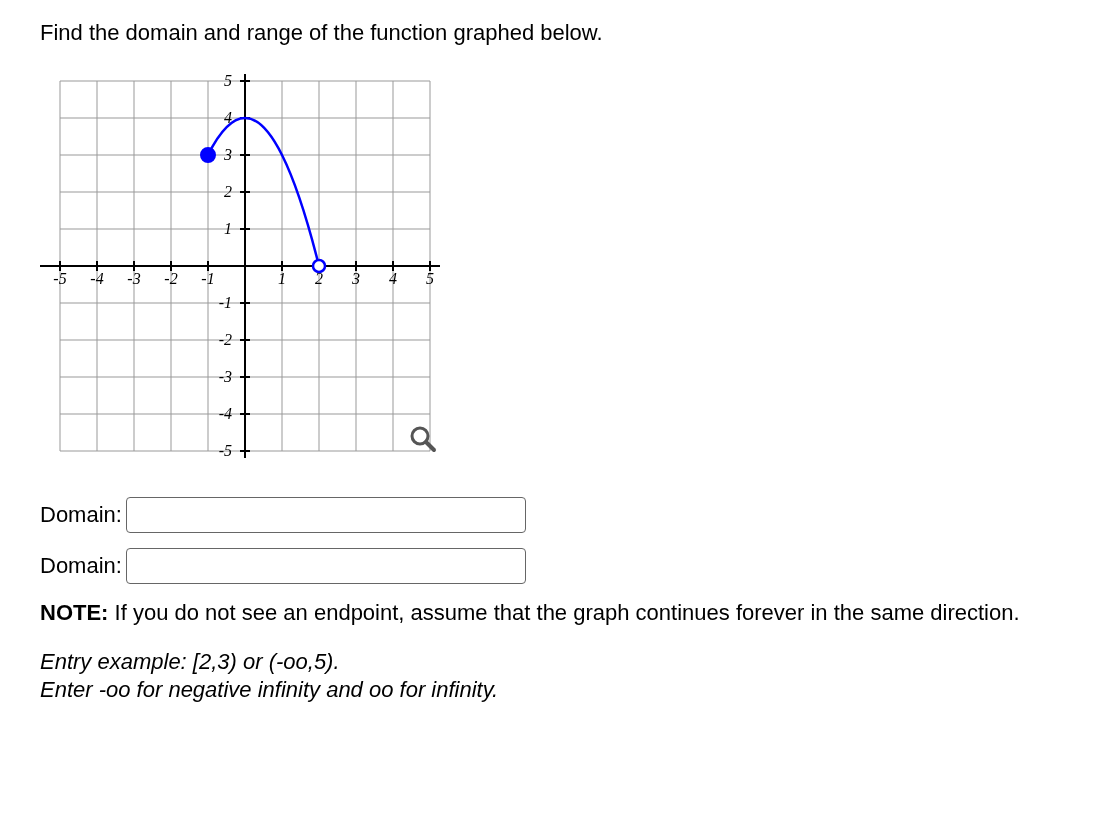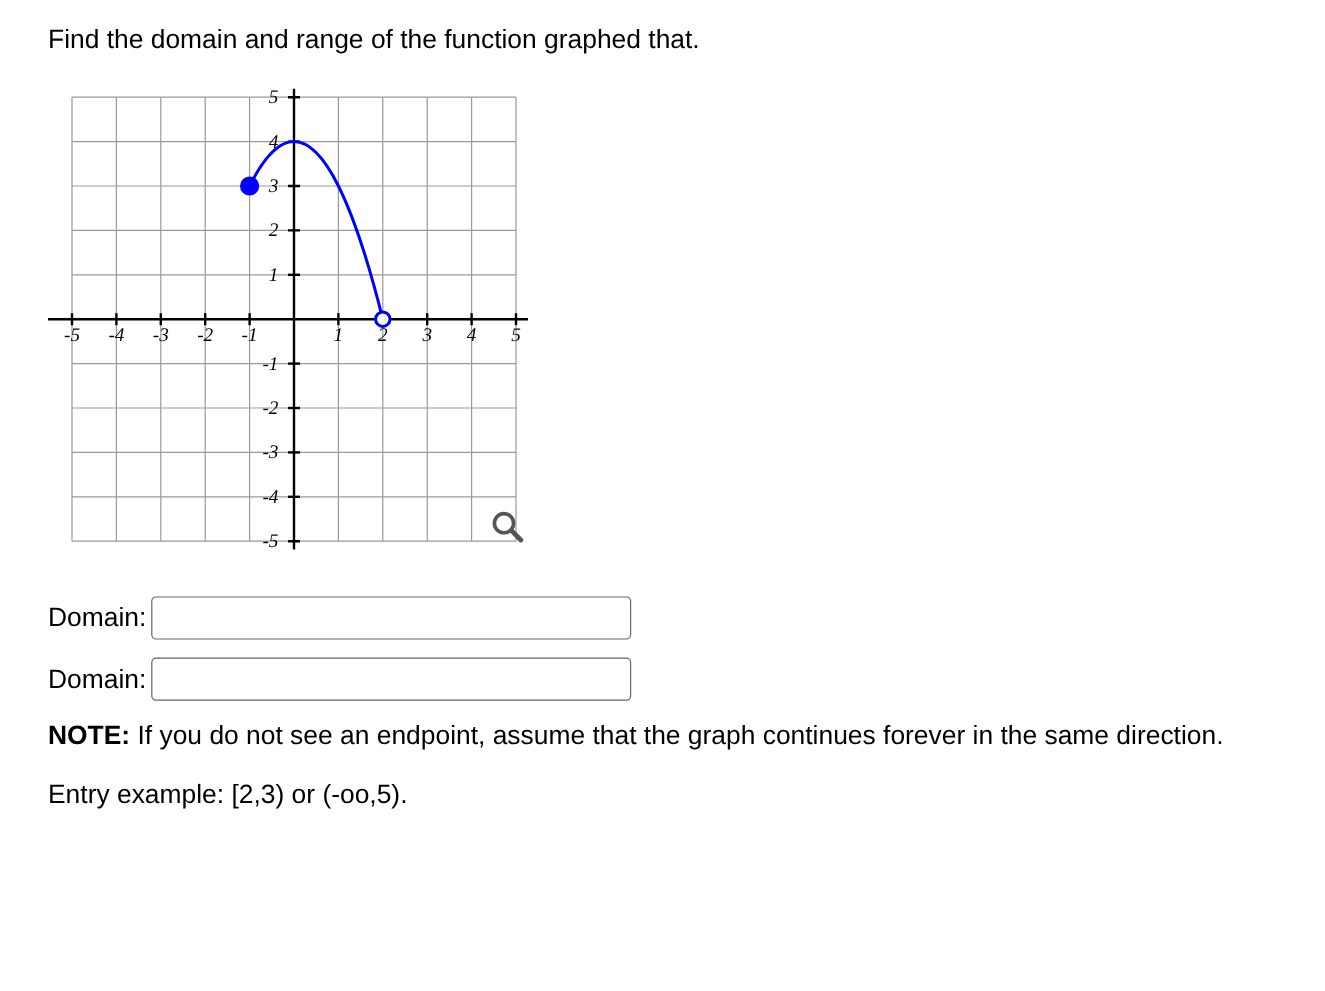--- a/index.html
+++ b/index.html
@@ -45,26 +45,27 @@
     .note {
       margin-top: 13px;
       line-height: 1.3;
     }
     .note strong {
       font-weight: bold;
     }
     .entry-example {
       margin-top: 20px;
       line-height: 1.3;
+      font-style: italic;
     }
   </style>
 </head>
 <body>
 
-<div class="question-text">Find the domain and range of the function graphed that.</div>
+<div class="question-text">Find the domain and range of the function graphed below.</div>
 
 <div class="graph-container">
   <svg width="420" height="400" viewBox="0 0 420 400">
 
     <g stroke="#999" stroke-width="1">
 
       <line x1="20" y1="15" x2="20" y2="385"></line>
       <line x1="57" y1="15" x2="57" y2="385"></line>
       <line x1="94" y1="15" x2="94" y2="385"></line>
       <line x1="131" y1="15" x2="131" y2="385"></line>
@@ -161,13 +162,14 @@
   <label>Domain:</label>
   <input type="text" class="text-input range-input" style="">
 </div>
 
 <div class="note">
   <strong>NOTE:</strong><span> If you do not see an endpoint, assume that the graph continues forever in the same direction.</span>
 </div>
 
 <div class="entry-example">
   <div>Entry example: [2,3) or (-oo,5).</div>
+  <div>Enter -oo for negative infinity and oo for infinity.</div>
 </div>
 
 </body></html>

